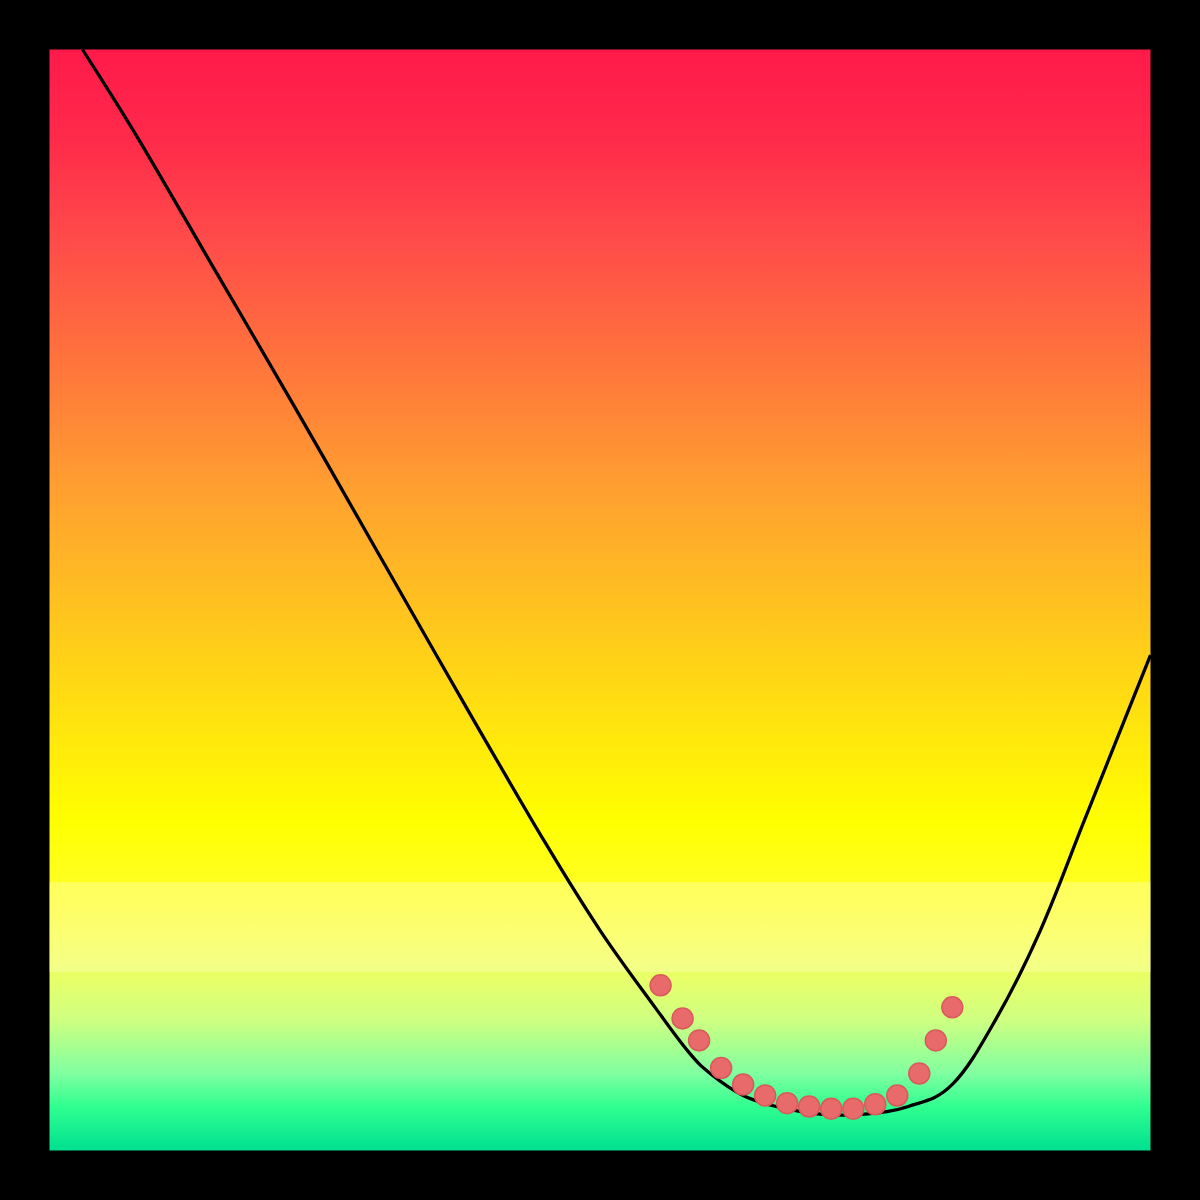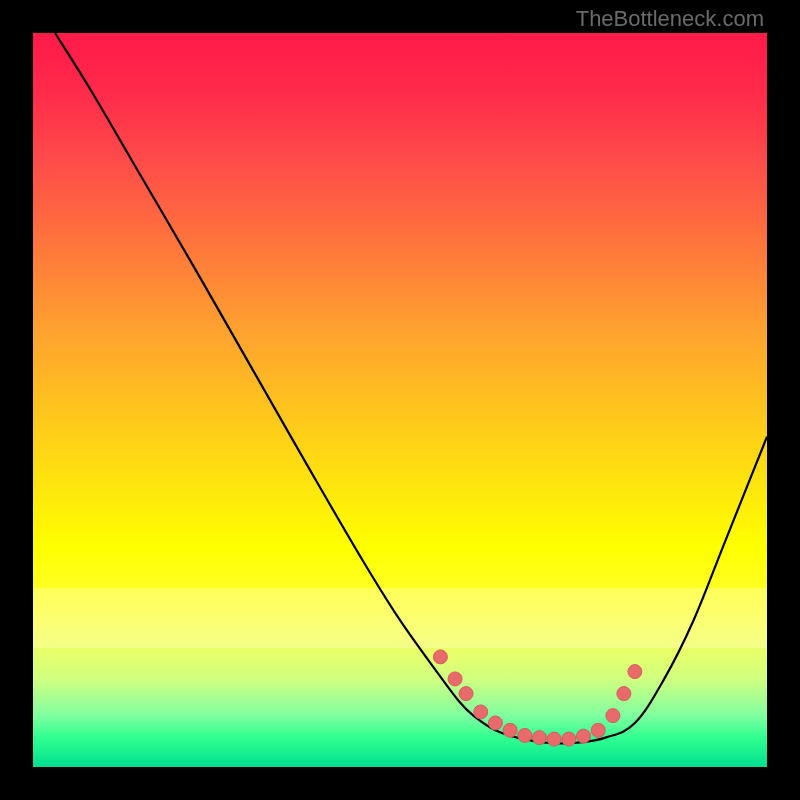--- a/index.html
+++ b/index.html
@@ -52,21 +52,20 @@
     overflow: visible;
   }
 </style>
 </head>
 <body>
 
 <div class="container">
   <div class="plot-area">
     <div class="pale-band"></div>
   </div>
-  <div class="attribution">TheBottleneck.com</div>
   <svg class="curve" viewBox="0 0 734 734" preserveAspectRatio="none">
     <path id="curve-path" fill="none" stroke="#000000" stroke-width="2.2" d="M22.02,0 C28.625999999999998,10.569600000000005 42.8656,32.296000000000035 58.72,58.72000000000003 C74.5744,85.14400000000002 91.6032,115.09119999999997 110.1,146.79999999999995 C128.5968,178.50879999999995 141.66199999999998,200.52879999999993 161.48,234.87999999999994 C181.298,269.23119999999994 199.06079999999997,300.64639999999997 220.2,337.64 C241.3392,374.6336 259.10200000000003,406.04879999999997 278.92,440.4 C298.738,474.7512 314.4456,502.056 330.3,528.48 C346.1544,554.904 353.788,567.3820000000001 367,587.2 C380.212,607.018 393.13040000000007,624.0468000000001 403.70000000000005,638.58 C414.2696,653.1132 419.114,660.0128000000001 425.71999999999997,667.94 C432.32599999999996,675.8672 433.794,677.3352 440.4,682.62 C447.006,687.9048 454.4928,693.3363999999999 462.42,697.3 C470.34720000000004,701.2636 475.1916,702.39396 484.44,704.64 C493.6884,706.88604 503.2304,708.85316 513.8,709.778 C524.3696,710.70284 532.5903999999999,710.70284 543.16,709.778 C553.7296,708.85316 561.9504,708.20724 572.52,704.64 C583.0896,701.07276 591.3104,700.5296000000001 601.88,689.96 C612.4496,679.3904 620.6704,664.4168 631.24,645.92 C641.8096,627.4232 650.0304,610.9816000000001 660.6,587.2 C671.1696000000001,563.4184 679.3903999999999,540.2239999999999 689.9599999999999,513.8 C700.5296,487.3759999999999 711.3928,460.21799999999996 719.3199999999999,440.4 C727.2471999999999,420.582 731.3575999999999,410.306 734,403.7"></path>
     <g id="markers">
         <circle cx="407.37000000000006" cy="623.9" r="7" fill="#e86a6a" stroke="#d85a5a" stroke-width="1"></circle>
         <circle cx="422.04999999999995" cy="645.92" r="7" fill="#e86a6a" stroke="#d85a5a" stroke-width="1"></circle>
         <circle cx="433.06" cy="660.6" r="7" fill="#e86a6a" stroke="#d85a5a" stroke-width="1"></circle>
         <circle cx="447.74" cy="678.95" r="7" fill="#e86a6a" stroke="#d85a5a" stroke-width="1"></circle>
         <circle cx="462.42" cy="689.96" r="7" fill="#e86a6a" stroke="#d85a5a" stroke-width="1"></circle>
         <circle cx="477.1" cy="697.3" r="7" fill="#e86a6a" stroke="#d85a5a" stroke-width="1"></circle>
         <circle cx="491.78000000000003" cy="702.438" r="7" fill="#e86a6a" stroke="#d85a5a" stroke-width="1"></circle>

